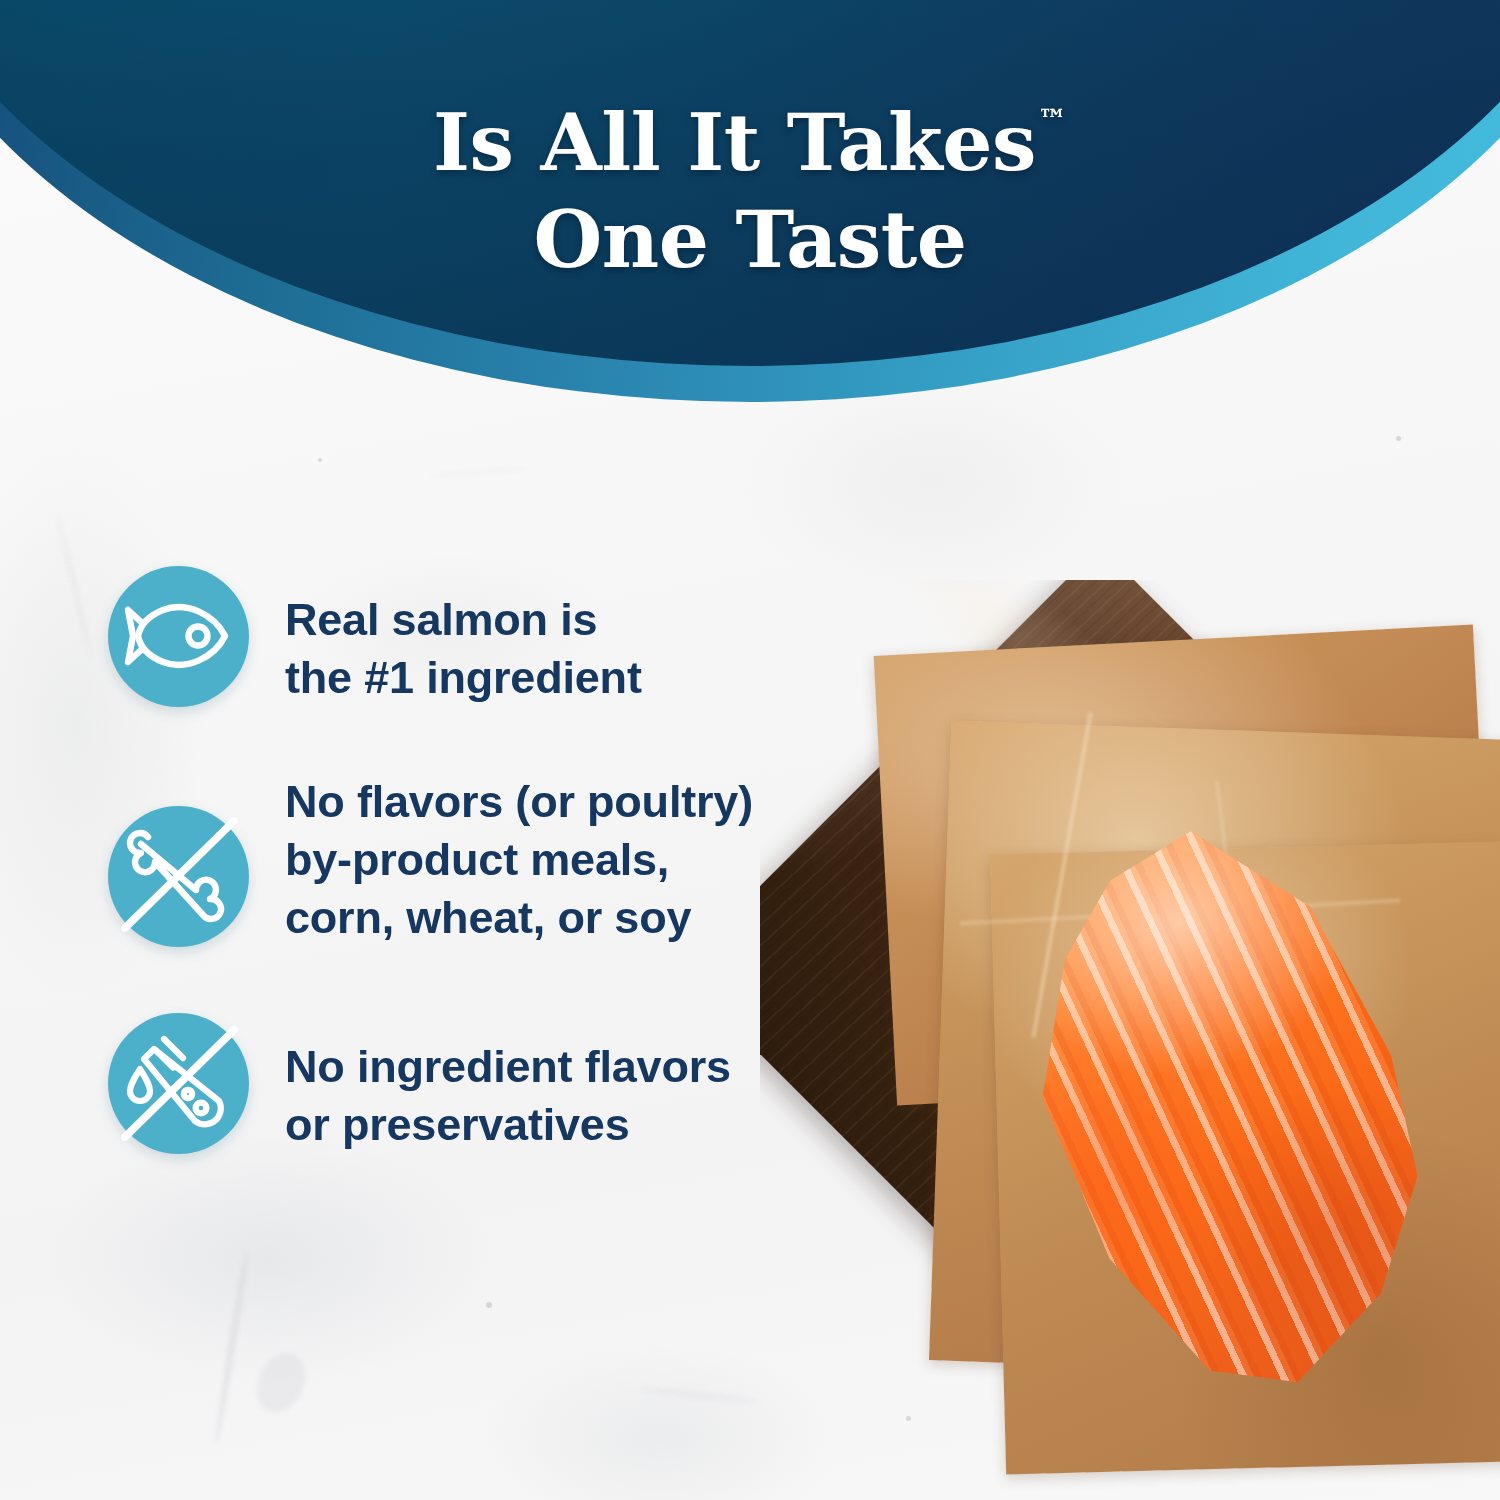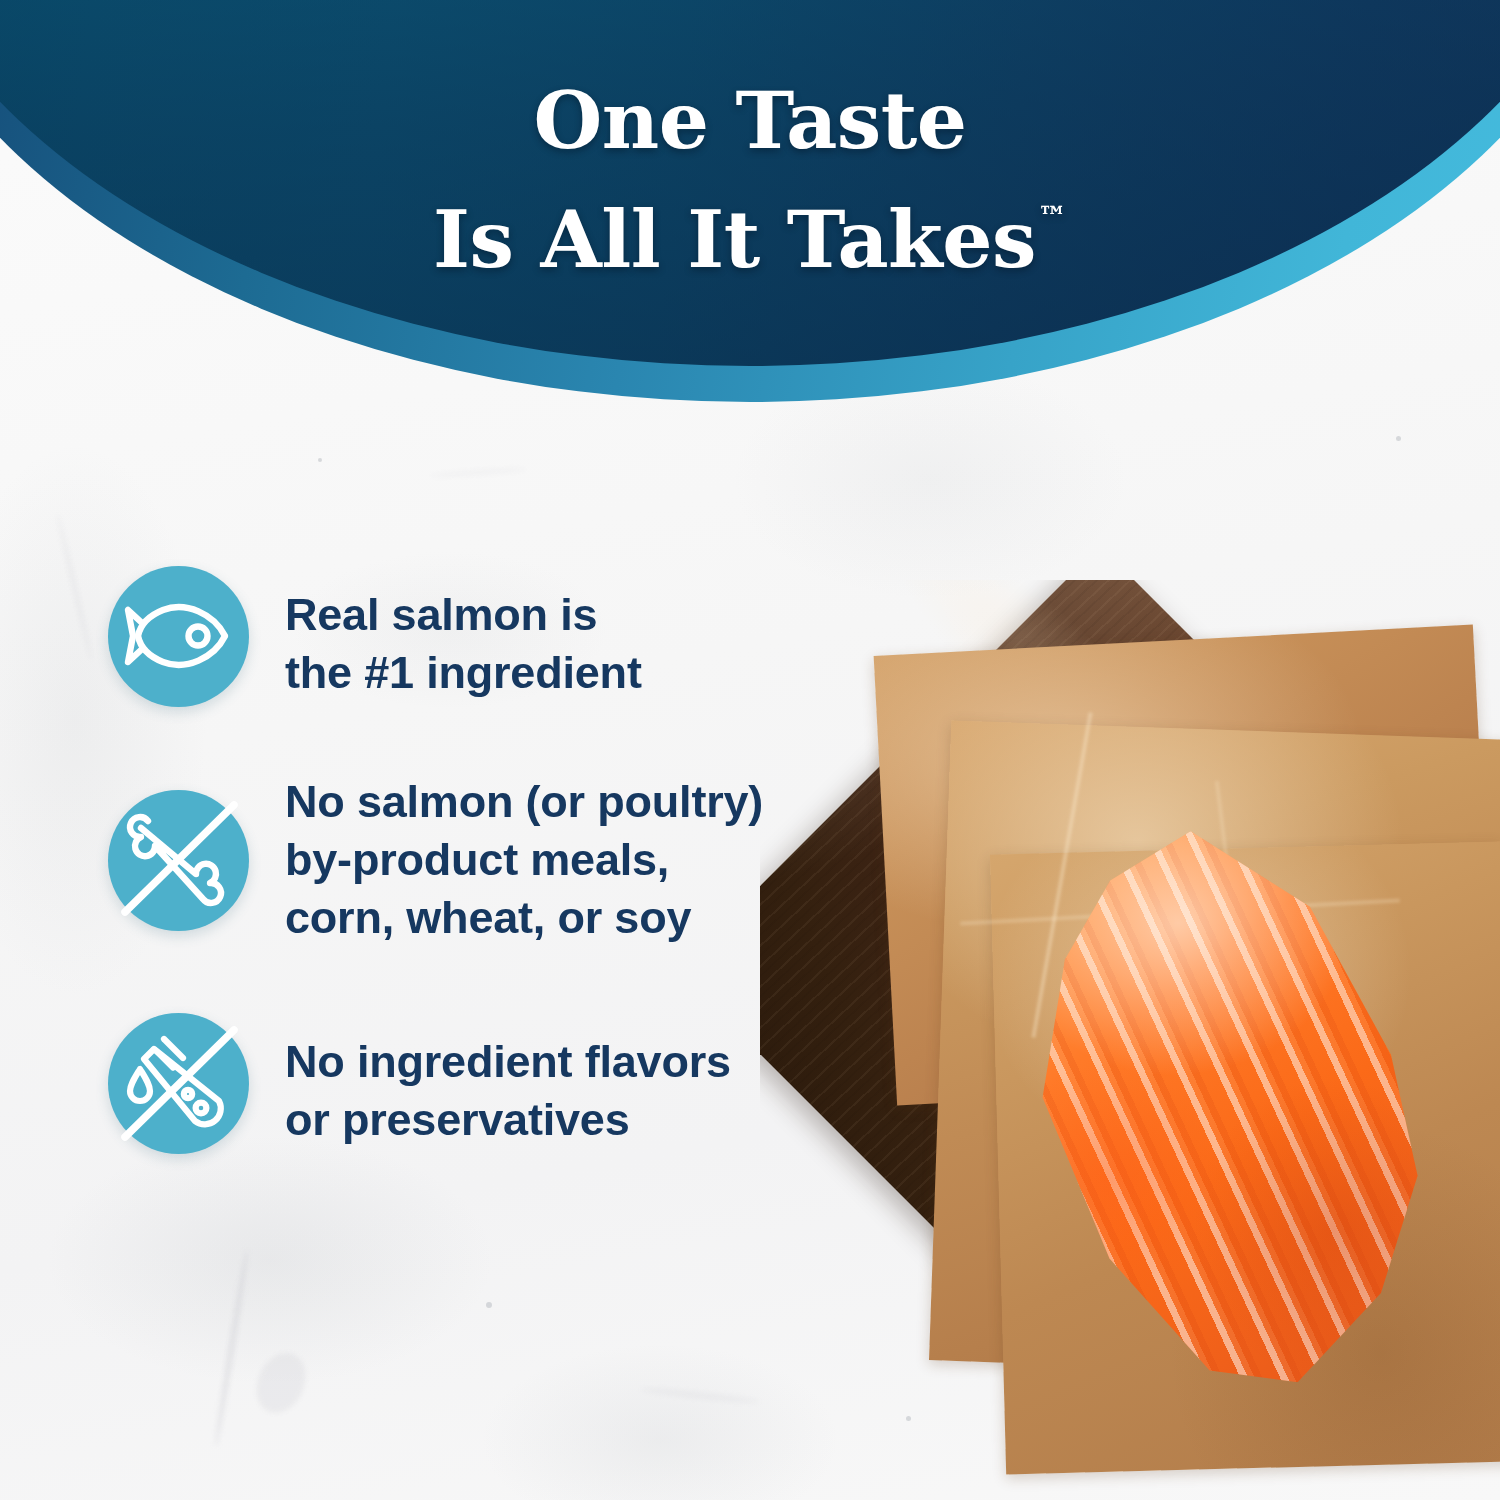--- a/index.html
+++ b/index.html
@@ -261,21 +261,21 @@
   
   .features {
     position: absolute;
     left: 108px;
     top: 566px;
     width: 770px;
   }
   .feature {
     position: relative;
     display: flex;
-    align-items: center;
+    align-items: flex-end;
     margin-bottom: 66px;
   }
   .feature:last-child { margin-bottom: 0; }
 
   .badge {
     flex: 0 0 auto;
     width: 141px;
     height: 141px;
     border-radius: 50%;
     background: #4db0cb;
@@ -315,22 +315,22 @@
   <div class="speck" style="left:1090px;top:1272px;width:4px;height:4px;"></div>
   <div class="speck" style="left:318px;top:458px;width:4px;height:4px;"></div>
   <div class="speck" style="left:1396px;top:436px;width:5px;height:5px;"></div>
 
   <div class="banner-wrap">
     <div class="banner-accent"></div>
     <div class="banner-main"></div>
   </div>
 
   <div class="headline">
+    <div><span>Is All It Takes</span><span class="tm">™</span></div>
     <div>One Taste</div>
-    <div><span>Is All It Takes</span><span class="tm">™</span></div>
   </div>
 
   <div class="photo">
     <div class="board"></div>
     <div class="board-hl"></div>
     <div class="paper p1"></div>
     <div class="paper p2"></div>
     <div class="paper p3"></div>
     <div class="crease c1"></div>
     <div class="crease c2"></div>
@@ -359,21 +359,21 @@
       <div class="badge">
         <svg viewBox="0 0 141 141" aria-hidden="true">
           <g fill="none" stroke="#ffffff" stroke-width="6.4" stroke-linecap="round" stroke-linejoin="round">
             <path d="M40 31 a10 10 0 1 0 -7 16 a10 10 0 1 0 14 9 L95 109 a10 10 0 1 0 7 -16 a10 10 0 1 0 -14 -9 L33 38"></path>
           </g>
           <g fill="none" stroke="#ffffff" stroke-width="7.6" stroke-linecap="round">
             <path d="M17 122 L126 15"></path>
           </g>
         </svg>
       </div>
-      <div class="feature-text">No salmon (or poultry)
+      <div class="feature-text">No flavors (or poultry)
 by-product meals,
 corn, wheat, or soy</div>
     </div>
 
     <div class="feature f3">
       <div class="badge">
         <svg viewBox="0 0 141 141" aria-hidden="true">
           <g fill="none" stroke="#ffffff" stroke-width="6.2" stroke-linecap="round" stroke-linejoin="round">
             <path d="M46 36 L36 46 L87 108 a16 16 0 0 0 24 -20 Z"></path>
             <path d="M56 26 L75 45"></path>

